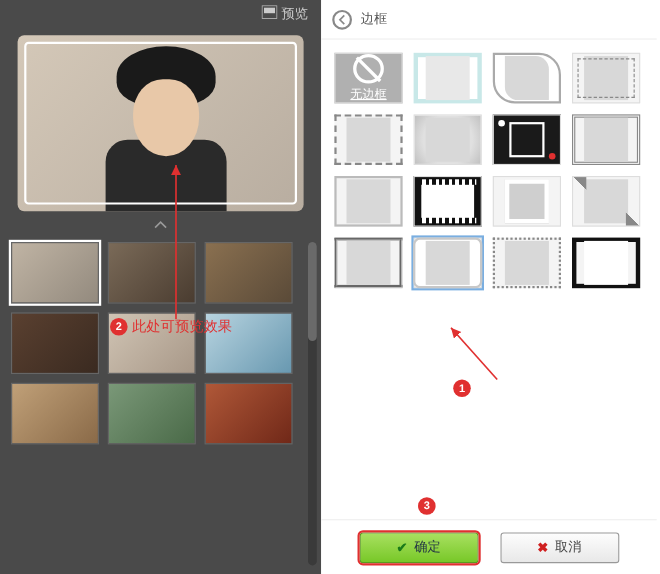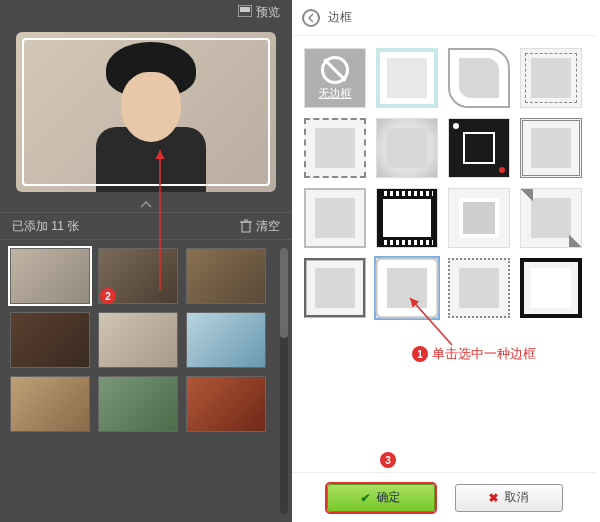--- a/index.html
+++ b/index.html
@@ -30,21 +30,21 @@
   .thumb.t7 { background: linear-gradient(135deg,#c0a078,#8a6a48); }
   .thumb.t8 { background: linear-gradient(135deg,#7a9878,#4a6a48); }
   .thumb.t9 { background: linear-gradient(135deg,#b05838,#702818); }
   .vscroll { width: 8px; background:#3a3a3a; margin:8px 4px; border-radius:4px; position:relative; }
   .vscroll .handle { position:absolute; top:0; left:0; right:0; height:90px; background:#6a6a6a; border-radius:4px; }
   .right-header { height: 36px; display:flex; align-items:center; padding: 12px 10px; gap:8px; border-bottom:1px solid #eee; }
   .back-icon { width:18px; height:18px; border:2px solid #888; border-radius:50%; display:flex; align-items:center; justify-content:center; color:#888; cursor:pointer; font-size:12px; }
   .right-header .title { flex:1; color:#555; }
   .import-btn { height:22px; padding:0 10px; border:1px solid #bbb; border-radius:3px; background:linear-gradient(#fdfdfd,#ededed); color:#555; cursor:pointer; font-size:11px; }
   .frame-grid { padding: 12px; display:grid; grid-template-columns: repeat(4, 62px); gap: 10px; align-content: start; }
-  .frame { width:62px; height:60px; border:1px solid #ddd; background:#f4f4f4; position:relative; cursor:pointer; display:flex; align-items:center; justify-content:center;text-decoration:underline; }
+  .frame { width:62px; height:46px; border:1px solid #ddd; background:#f4f4f4; position:relative; cursor:pointer; display:flex; align-items:center; justify-content:center;text-decoration:underline; }
   .frame .inner { width:40px; height:40px; background:#d8d8d8; }
   .frame.noframe { background:#b0b0b0; flex-direction:column; color:#fff; font-size:11px; }
   .frame.noframe .circle { width:28px; height:28px; border:3px solid #fff; border-radius:50%; position:relative; margin-bottom:2px; }
   .frame.noframe .circle::after { content:""; position:absolute; left:50%; top:50%; width:30px; height:3px; background:#fff; transform:translate(-50%,-50%) rotate(45deg); }
   .frame.f2 { background:#fff; border:4px solid #c8e8e8; }
   .frame.f2 .inner{ background:#e8e8e8; }
   .frame.f3 { background:#fff; border-radius: 0 20px 0 20px; border:2px solid #aaa; }
   .frame.f3 .inner{ border-radius: 0 12px 0 12px; }
   .frame.f4::before { content:""; position:absolute; inset:4px; border:1px dashed #888; }
   .frame.f5 { border:2px dashed #888; }
@@ -101,34 +101,20 @@
           <div class="hair"></div>
           <div class="face"></div>
         </div>
     </div>
   </div>
   <div class="scroll-up">
     <svg width="12" height="8" viewBox="0 0 12 8">
         <path d="M1 7 L6 2 L11 7" fill="none" stroke="#999" stroke-width="1.5"></path>
       </svg>
   </div>
-  <div class="added-bar">
-    <span>
-      <span>已添加</span>
-      <span>11</span>
-      <span>张</span>
-    </span>
-    <span class="right">
-      <svg width="12" height="14" viewBox="0 0 12 14">
-          <rect x="2" y="3" width="8" height="10" fill="none" stroke="#ccc"></rect>
-          <path d="M0 3 H12 M4 1 H8" stroke="#ccc" fill="none"></path>
-        </svg>
-      <span>清空</span>
-    </span>
-  </div>
   <div class="thumbs-wrap">
     <div class="thumbs">
       <div class="thumb t1 selected"></div>
       <div class="thumb t2"></div>
       <div class="thumb t3"></div>
       <div class="thumb t4"></div>
       <div class="thumb t5"></div>
       <div class="thumb t6"></div>
       <div class="thumb t7"></div>
       <div class="thumb t8"></div>
@@ -142,20 +128,21 @@
   <svg class="arrow" style="left:150px; top:140px; width:80px; height:160px;">
     <defs>
         <marker id="ah2" markerWidth="8" markerHeight="8" refX="6" refY="3" orient="auto">
           <path d="M0 0 L6 3 L0 6 Z" fill="#e03030"></path>
         </marker>
       </defs>
     <line x1="10" y1="150" x2="10" y2="10" stroke="#e03030" stroke-width="1.5" marker-end="url(#ah2)"></line>
   </svg>
   <div class="annotation" style="left:100px; top:288px;">
     <span class="ann-num">2</span>
+    <span>此处可预览效果</span>
   </div>
 </div>
 
 <div class="right-panel">
   <div class="right-header">
     <span class="back-icon">
       <svg width="10" height="10" viewBox="0 0 10 10">
           <path d="M7 1 L3 5 L7 9" fill="none" stroke="#888" stroke-width="1.5"></path>
         </svg>
     </span>
@@ -216,21 +203,20 @@
   <svg class="arrow" style="left:110px; top:290px; width:60px; height:60px;">
     <defs>
         <marker id="ah1" markerWidth="8" markerHeight="8" refX="6" refY="3" orient="auto">
           <path d="M0 0 L6 3 L0 6 Z" fill="#e03030"></path>
         </marker>
       </defs>
     <line x1="50" y1="55" x2="8" y2="8" stroke="#e03030" stroke-width="1.5" marker-end="url(#ah1)"></line>
   </svg>
   <div class="annotation" style="left:120px; top:345px;">
     <span class="ann-num">1</span>
-    <span>单击选中一种边框</span>
   </div>
   <div class="annotation" style="left:88px; bottom:54px;">
     <span class="ann-num">3</span>
   </div>
 
   <div class="footer">
     <div class="btn ok">
       <span class="check-icon">✔</span>
       <span>确定</span>
     </div>

